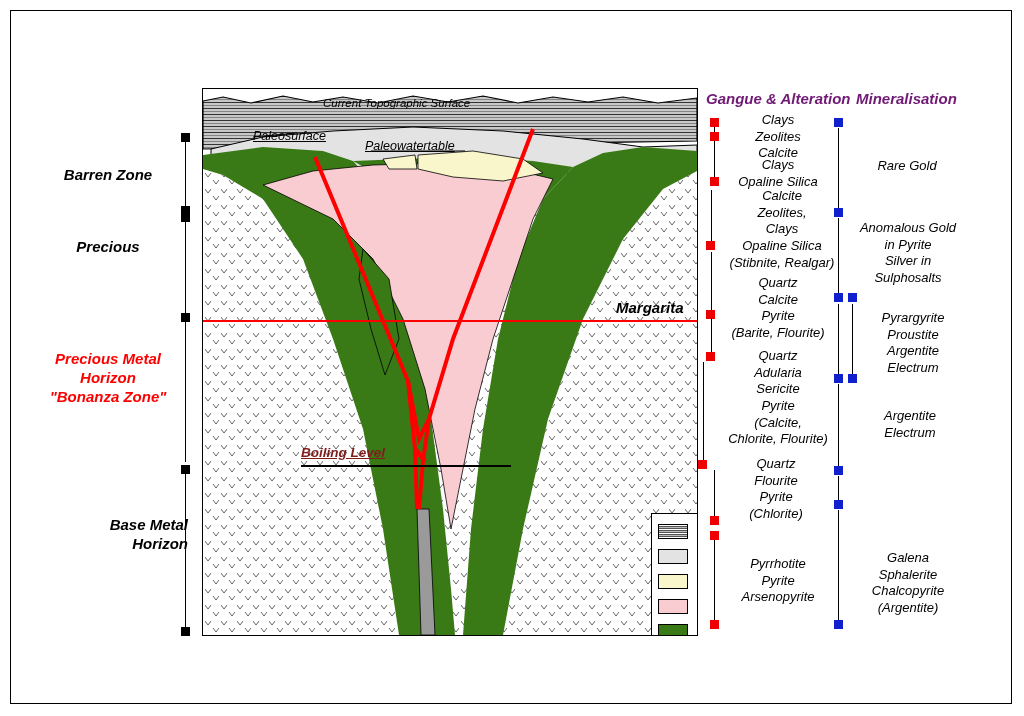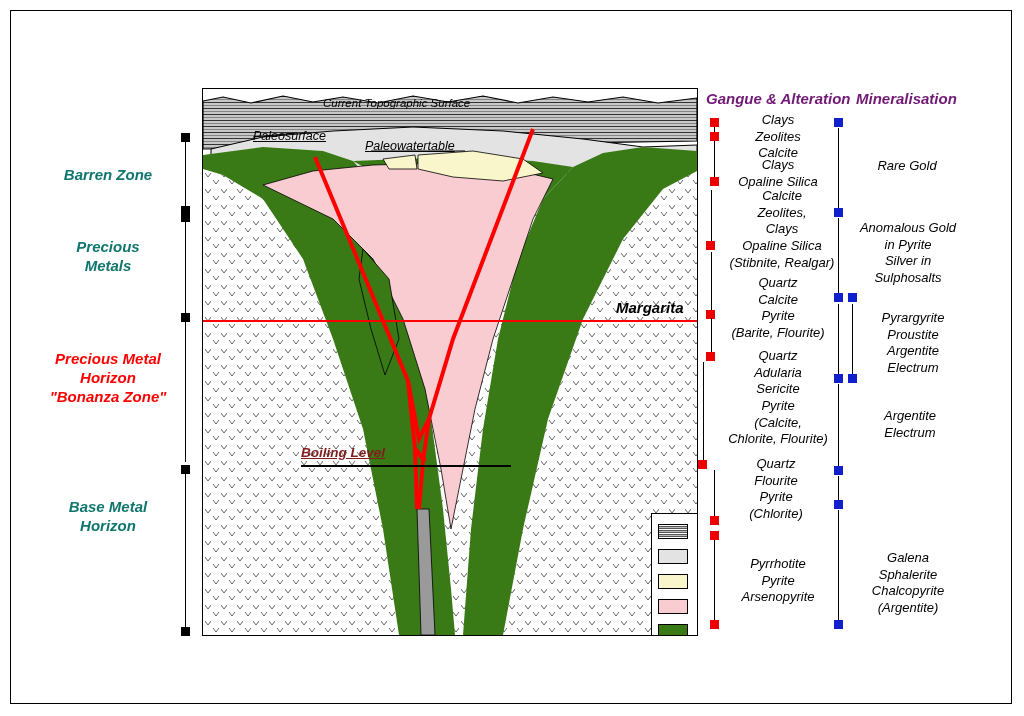--- a/index.html
+++ b/index.html
@@ -26,21 +26,21 @@
   }
   .abs { position: absolute; }
 
   
   .zone-label {
     position: absolute;
     text-align: center;
     font-weight: bold;
     font-style: italic;
     font-size: 15px;
-    color: #0f766e;
+    color: #000000;
     line-height: 1.25;
     width: 160px;
   }
   .zone-label.red { color: #ff0000; }
 
   
   #section {
     position: absolute;
     left: 202px;
     top: 88px;
@@ -255,30 +255,29 @@
 
   <div class="axisline" style="left:185px; top:472px; height:158px;"></div>
   <div class="tick" style="left:181px; top:627px;"></div>
 
   <div class="zone-label" style="left:28px; top:166px;">
     <div>Barren Zone</div>
   </div>
 
   <div class="zone-label" style="left:28px; top:238px;">
     <div>Precious</div>
-    <div>Metals</div>
   </div>
 
   <div class="zone-label red" style="left:28px; top:350px;">
     <div>Precious Metal</div>
     <div>Horizon</div>
     <div>"Bonanza Zone"</div>
   </div>
 
-  <div class="zone-label" style="left:28px; top:498px;">
+  <div class="zone-label" style="left:28px; top:516px;text-align:right;">
     <div>Base Metal</div>
     <div>Horizon</div>
   </div>
 
   <div class="col-head" style="left:706px; top:90px;">Gangue &amp; Alteration</div>
   <div class="col-head" style="left:856px; top:90px;">Mineralisation</div>
 
   <div class="vline" style="left:714px; top:124px; height:58px;"></div>
   <div class="marker red" style="left:710px; top:118px;"></div>
   <div class="marker red" style="left:710px; top:132px;"></div>

